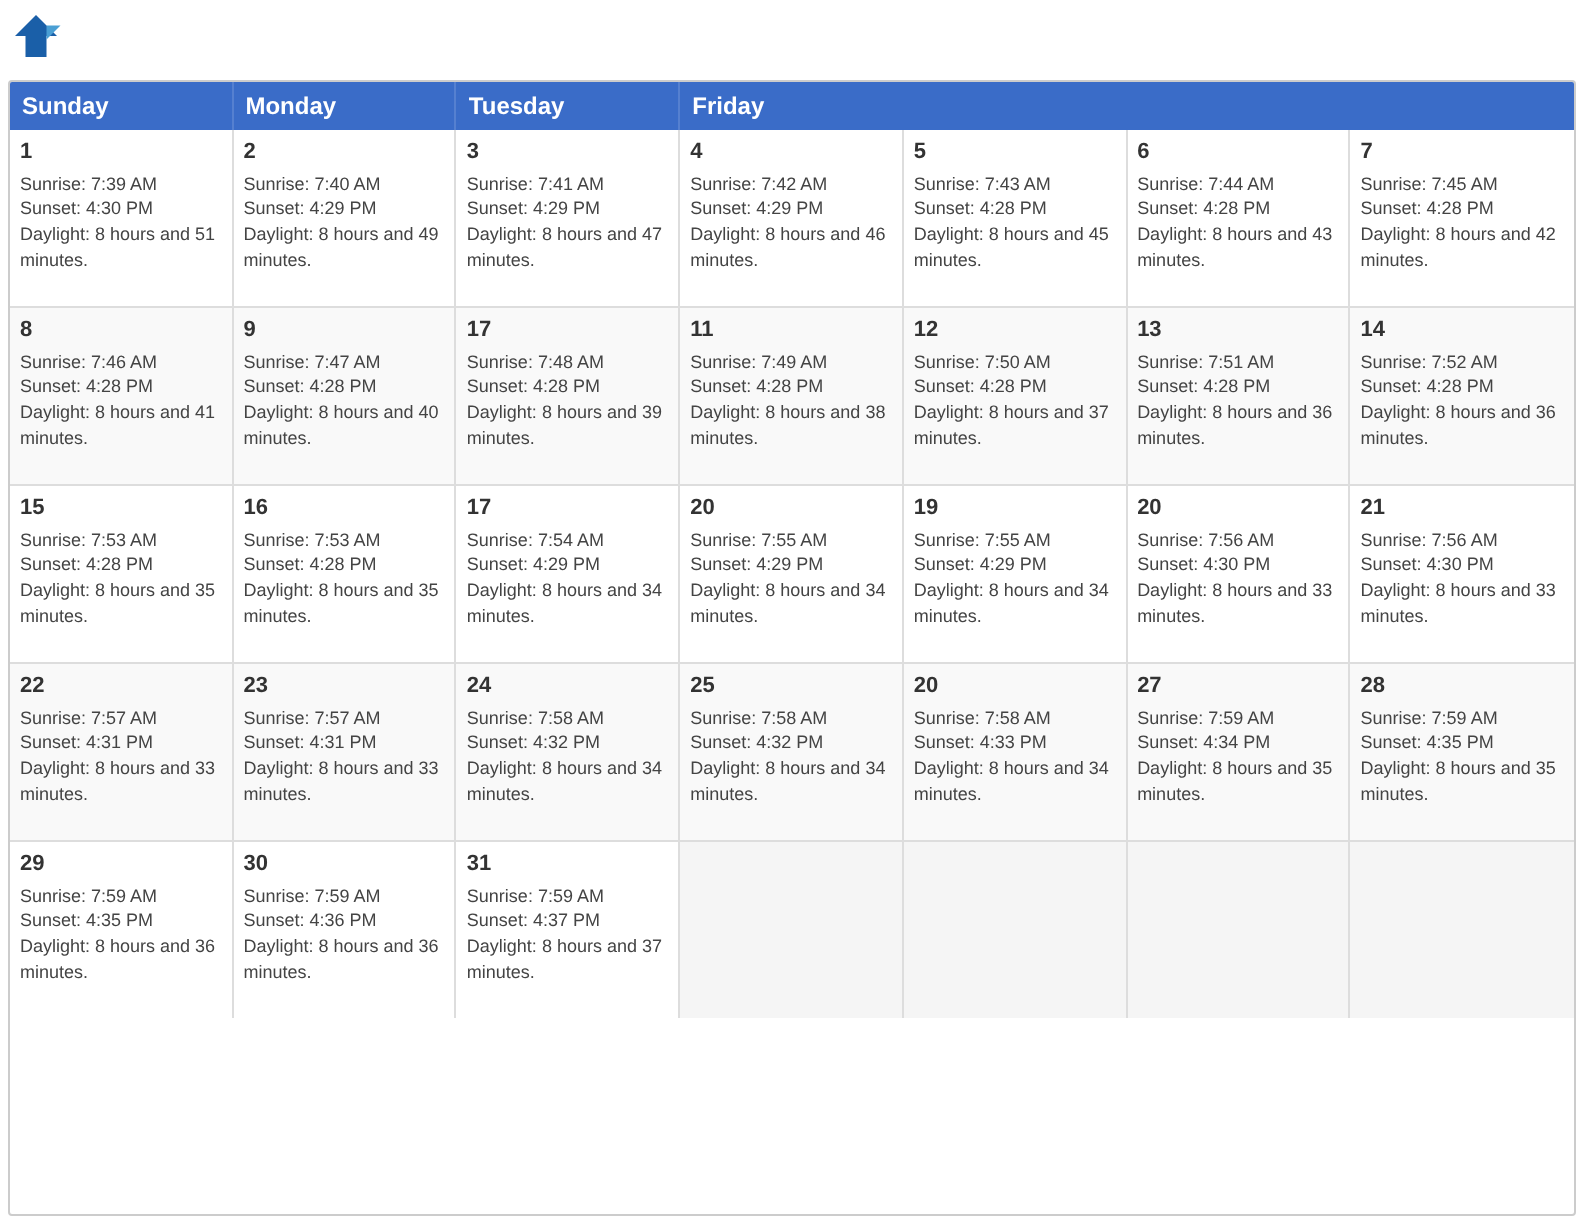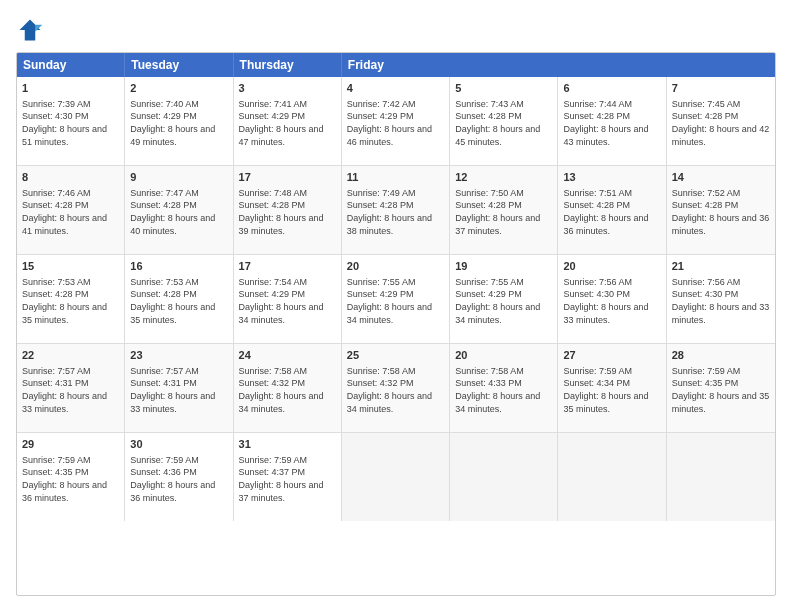--- a/index.html
+++ b/index.html
@@ -6,21 +6,21 @@
     body {
       width: 792px;
       height: 612px;
       font-family: Arial, sans-serif;
       background: #fff;
       overflow: hidden;
     }
     .page {
       width: 792px;
       height: 612px;
-      padding: 16px;
+      padding: 4px;
       display: flex;
       flex-direction: column;
     }
     .header {
       display: flex;
       align-items: flex-start;
       justify-content: space-between;
       margin-bottom: 8px;
     }
     .logo {
@@ -121,22 +121,22 @@
     </div>
     <div class="title-block">
       <div class="main-title"></div>
       <div class="subtitle"></div>
     </div>
   </div>
 
   <div class="calendar">
     <div class="cal-header">
     <div class="cal-header-cell">Sunday</div>
+        <div class="cal-header-cell">Monday</div>
         <div class="cal-header-cell">Tuesday</div>
-        <div class="cal-header-cell">Thursday</div>
         <div class="cal-header-cell">Friday</div>
       </div>
     <div class="cal-body">
     <div class="cal-row">
           <div class="cal-cell">
             <div class="day-num">1</div>
             <div class="cell-text">Sunrise: 7:39 AM<br>Sunset: 4:30 PM<br>Daylight: 8 hours and 51 minutes.</div>
           </div>
           <div class="cal-cell">
             <div class="day-num">2</div>

